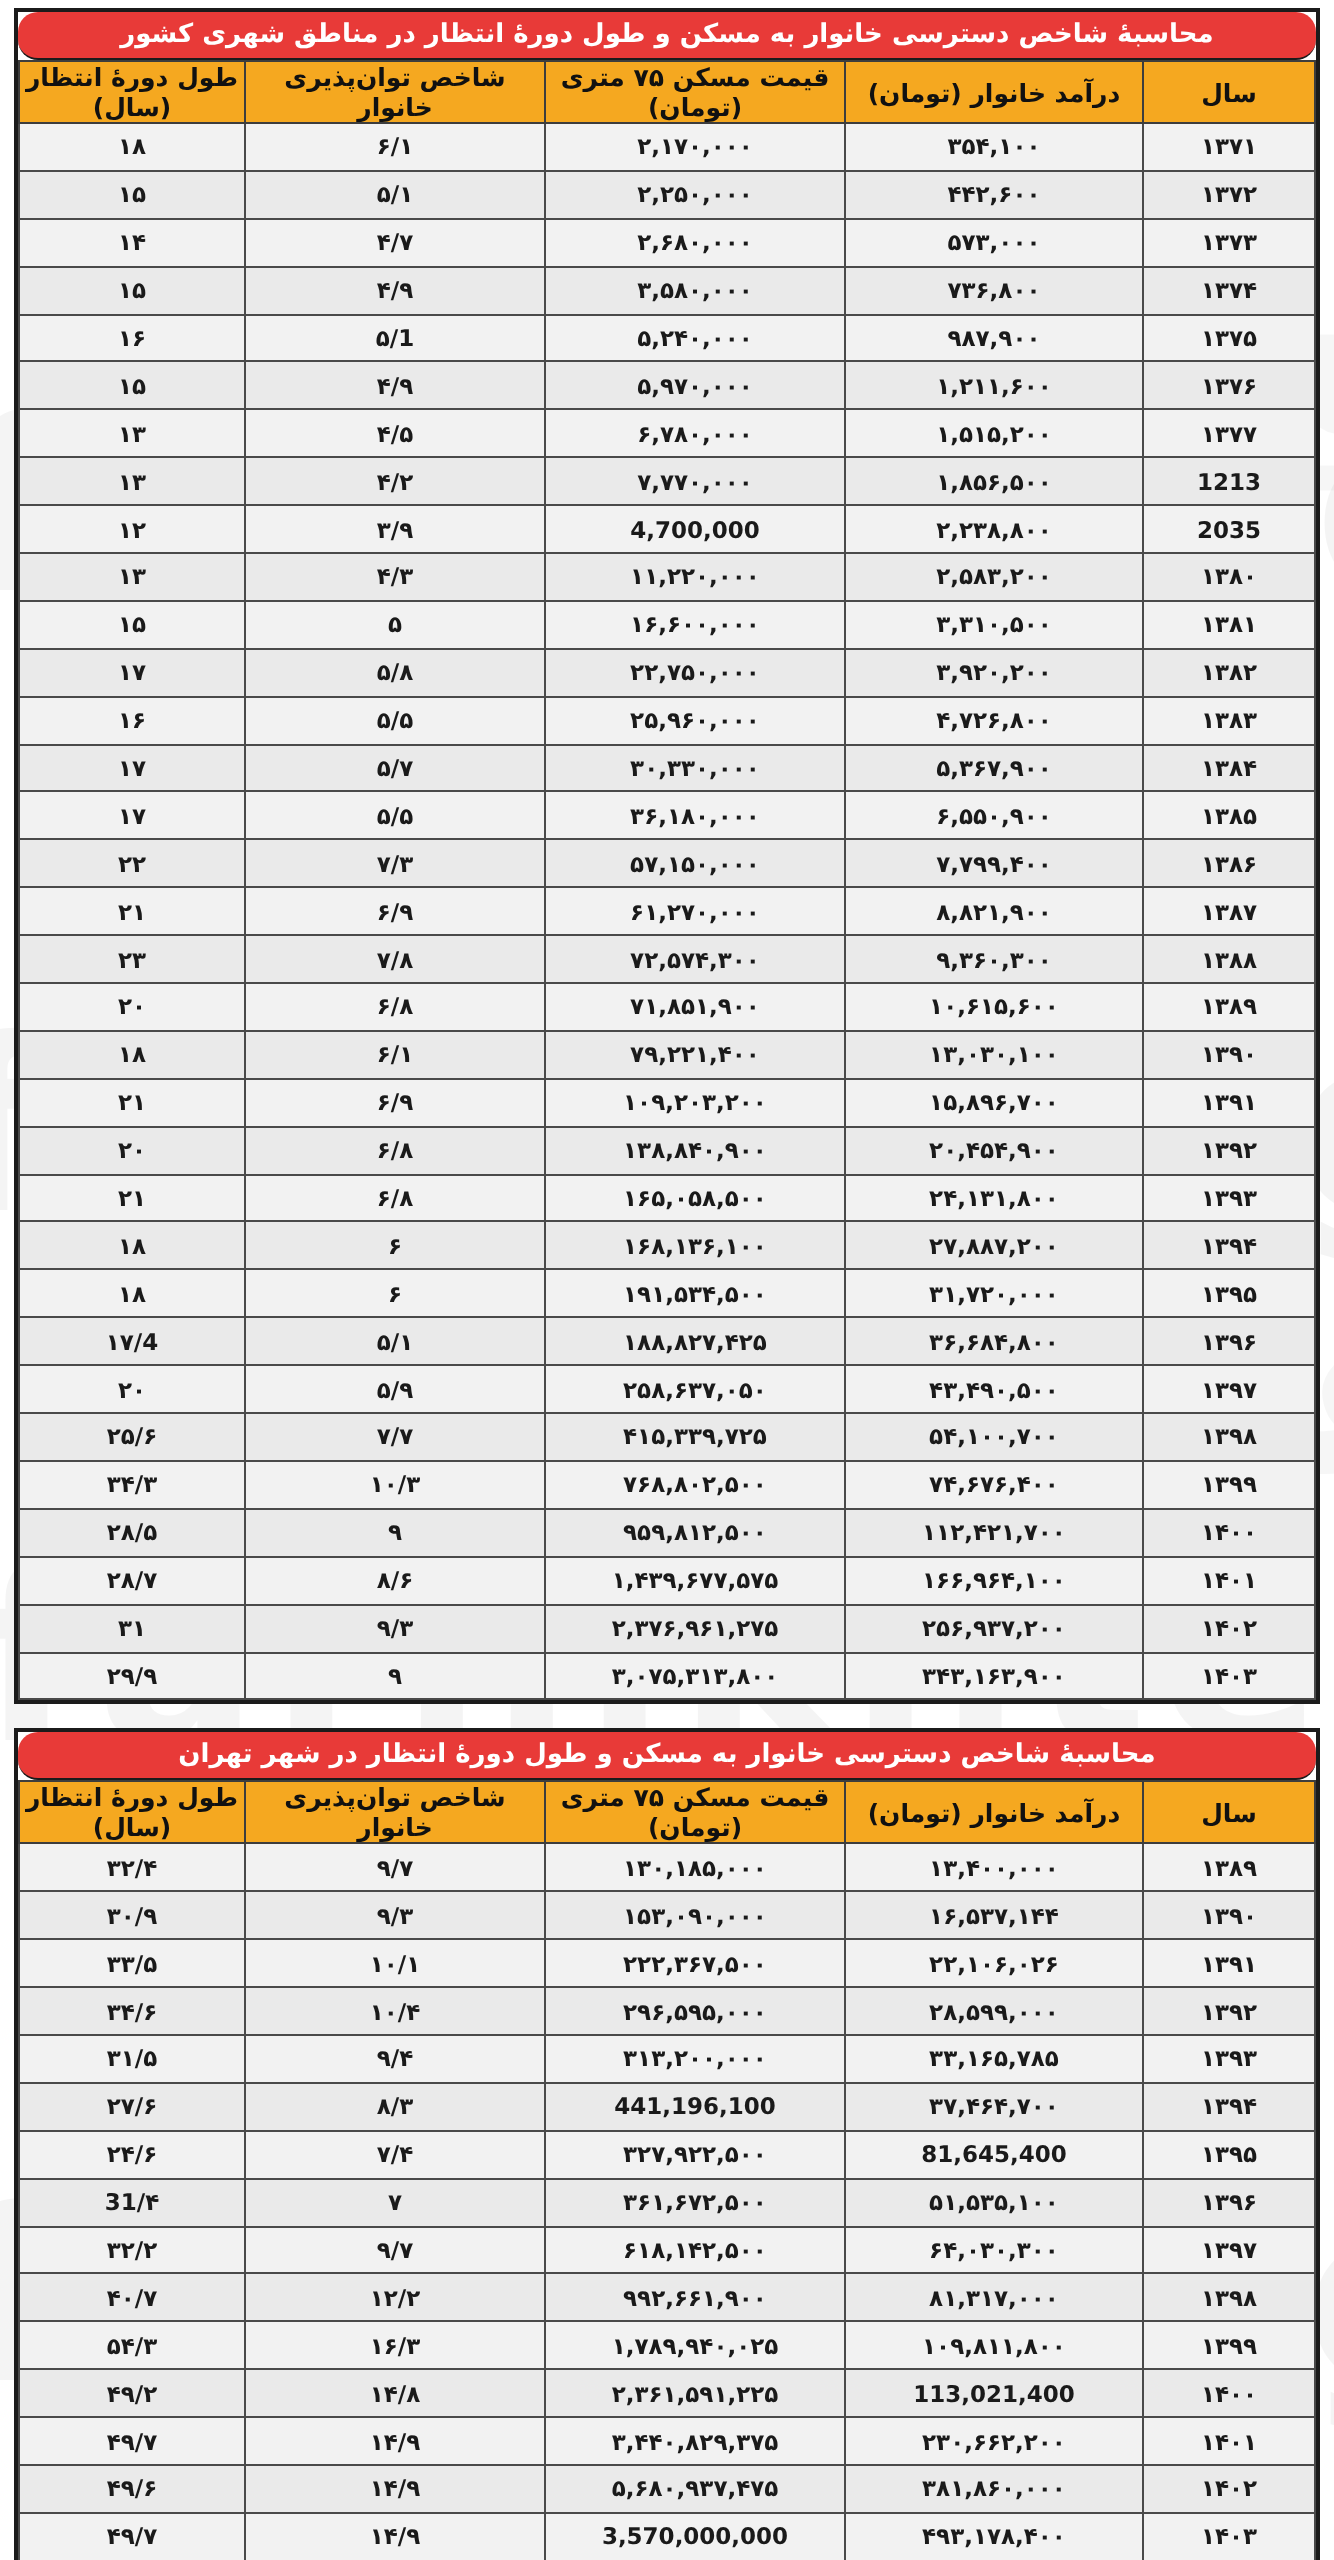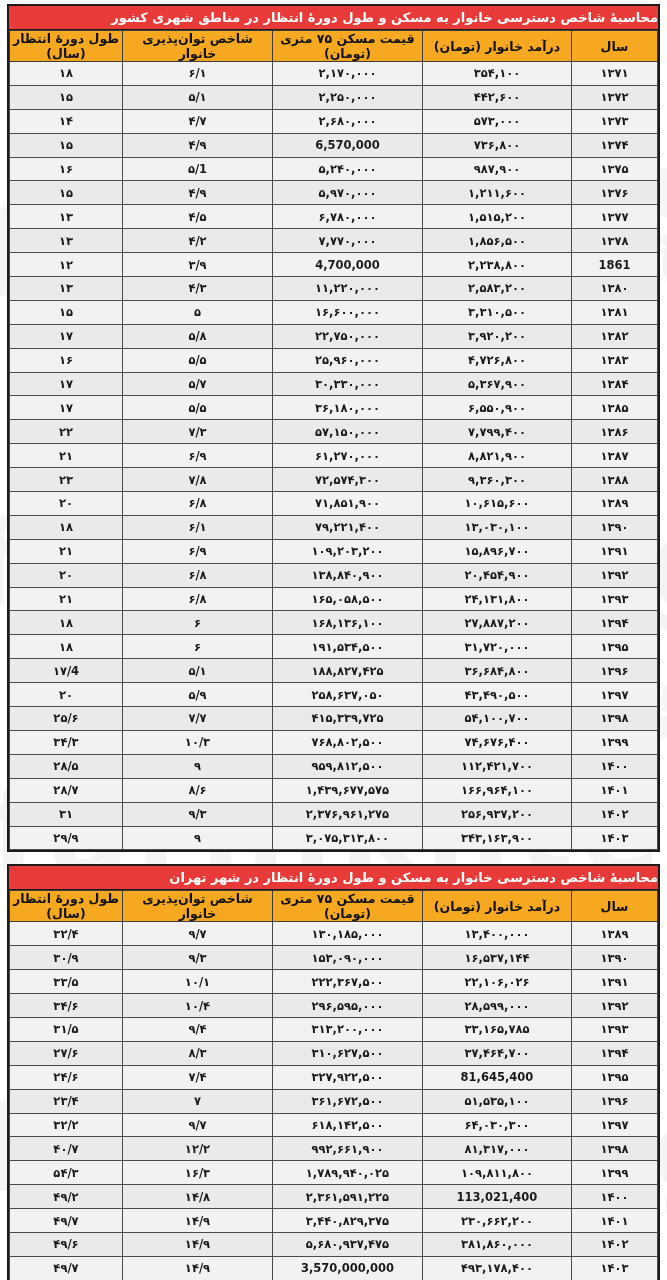--- a/index.html
+++ b/index.html
@@ -37,25 +37,26 @@
     border:2px solid #1b1b1b;
     background:#ffffff;
     z-index:10;
   }
   .tbl-wrap.second{ margin-top:12px; }
   .tbl-title{
     background:#e83a38;
     color:#ffffff;
     font-size:13px;
     font-weight:bold;
-    text-align:right;
+    text-align:center;
     height:23px;
     line-height:23px;
     border-bottom:1px solid #1b1b1b;
     overflow:hidden;
+    border-radius:10px;
   }
   table.datatable{
     width:100%;
     border-collapse:collapse;
     table-layout:fixed;
   }
   table.datatable th{
     background:#f5a820;
     color:#111111;
     font-size:12.5px;
@@ -128,21 +129,21 @@
           <tr>
             <td>۱۳۷۳</td>
             <td>۵۷۳,۰۰۰</td>
             <td>۲,۶۸۰,۰۰۰</td>
             <td>۴/۷</td>
             <td>۱۴</td>
           </tr>
           <tr>
             <td>۱۳۷۴</td>
             <td>۷۳۶,۸۰۰</td>
-            <td>6,570,000</td>
+            <td>۳,۵۸۰,۰۰۰</td>
             <td>۴/۹</td>
             <td>۱۵</td>
           </tr>
           <tr>
             <td>۱۳۷۵</td>
             <td>۹۸۷,۹۰۰</td>
             <td>۵,۲۴۰,۰۰۰</td>
             <td>۵/1</td>
             <td>۱۶</td>
           </tr>
@@ -154,28 +155,28 @@
             <td>۱۵</td>
           </tr>
           <tr>
             <td>۱۳۷۷</td>
             <td>۱,۵۱۵,۲۰۰</td>
             <td>۶,۷۸۰,۰۰۰</td>
             <td>۴/۵</td>
             <td>۱۳</td>
           </tr>
           <tr>
-            <td>۱۳۷۸</td>
+            <td>1213</td>
             <td>۱,۸۵۶,۵۰۰</td>
             <td>۷,۷۷۰,۰۰۰</td>
             <td>۴/۲</td>
             <td>۱۳</td>
           </tr>
           <tr>
-            <td>1861</td>
+            <td>2035</td>
             <td>۲,۲۳۸,۸۰۰</td>
             <td>4,700,000</td>
             <td>۳/۹</td>
             <td>۱۲</td>
           </tr>
           <tr>
             <td>۱۳۸۰</td>
             <td>۲,۵۸۳,۲۰۰</td>
             <td>۱۱,۲۲۰,۰۰۰</td>
             <td>۴/۳</td>
@@ -390,37 +391,37 @@
           <tr>
             <td>۱۳۹۳</td>
             <td>۳۳,۱۶۵,۷۸۵</td>
             <td>۳۱۳,۲۰۰,۰۰۰</td>
             <td>۹/۴</td>
             <td>۳۱/۵</td>
           </tr>
           <tr>
             <td>۱۳۹۴</td>
             <td>۳۷,۴۶۴,۷۰۰</td>
-            <td>۳۱۰,۶۲۷,۵۰۰</td>
+            <td>441,196,100</td>
             <td>۸/۳</td>
             <td>۲۷/۶</td>
           </tr>
           <tr>
             <td>۱۳۹۵</td>
             <td>81,645,400</td>
             <td>۳۲۷,۹۲۲,۵۰۰</td>
             <td>۷/۴</td>
             <td>۲۴/۶</td>
           </tr>
           <tr>
             <td>۱۳۹۶</td>
             <td>۵۱,۵۳۵,۱۰۰</td>
             <td>۳۶۱,۶۷۲,۵۰۰</td>
             <td>۷</td>
-            <td>۲۳/۴</td>
+            <td>31/۴</td>
           </tr>
           <tr>
             <td>۱۳۹۷</td>
             <td>۶۴,۰۳۰,۳۰۰</td>
             <td>۶۱۸,۱۴۲,۵۰۰</td>
             <td>۹/۷</td>
             <td>۳۲/۲</td>
           </tr>
           <tr>
             <td>۱۳۹۸</td>

